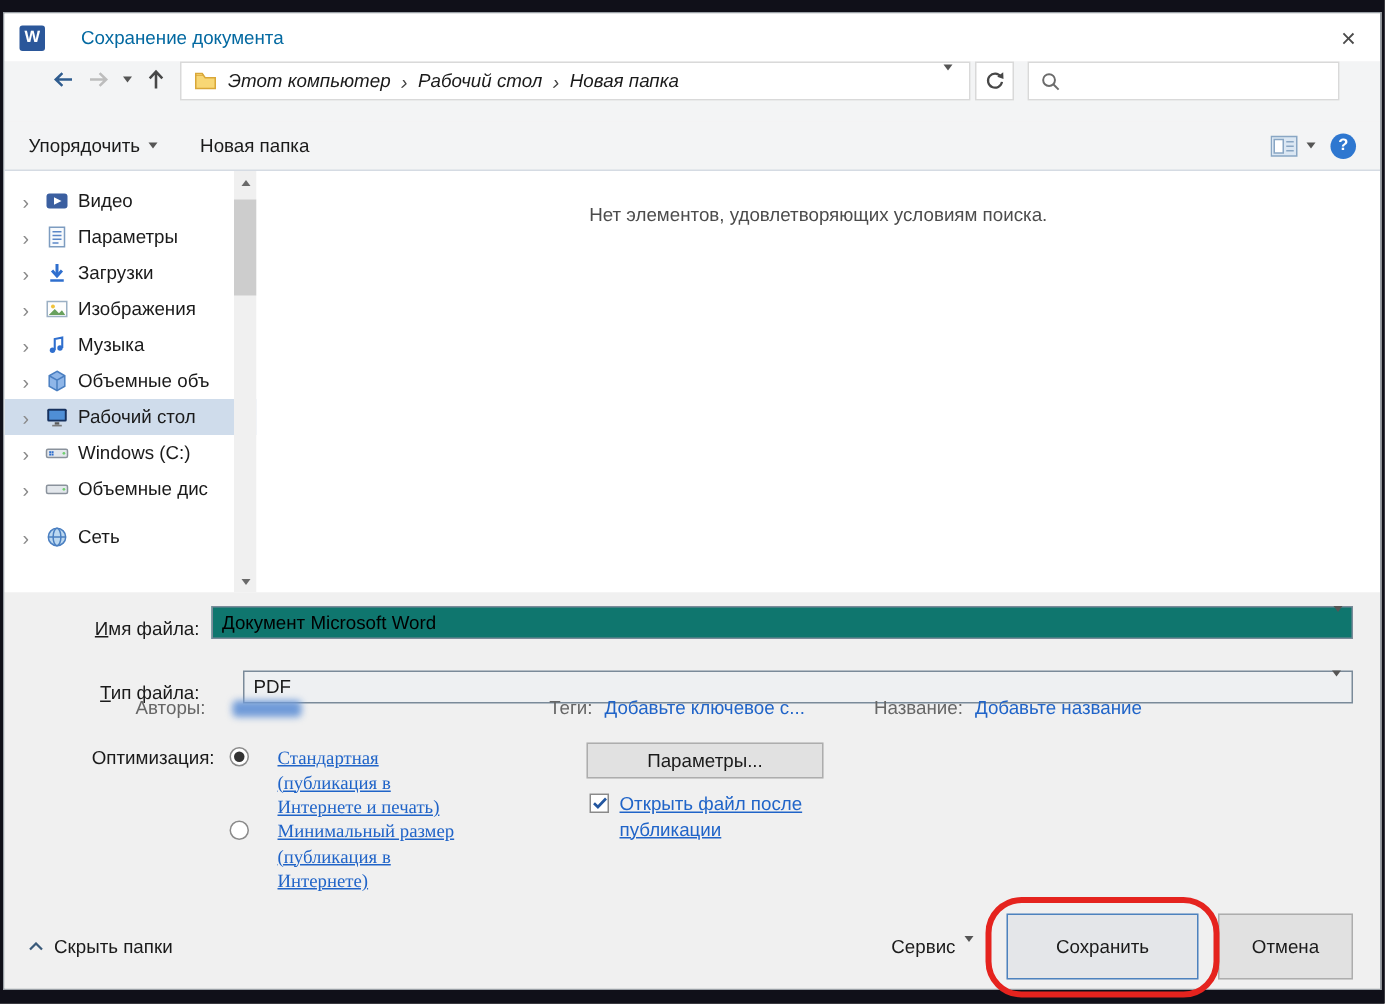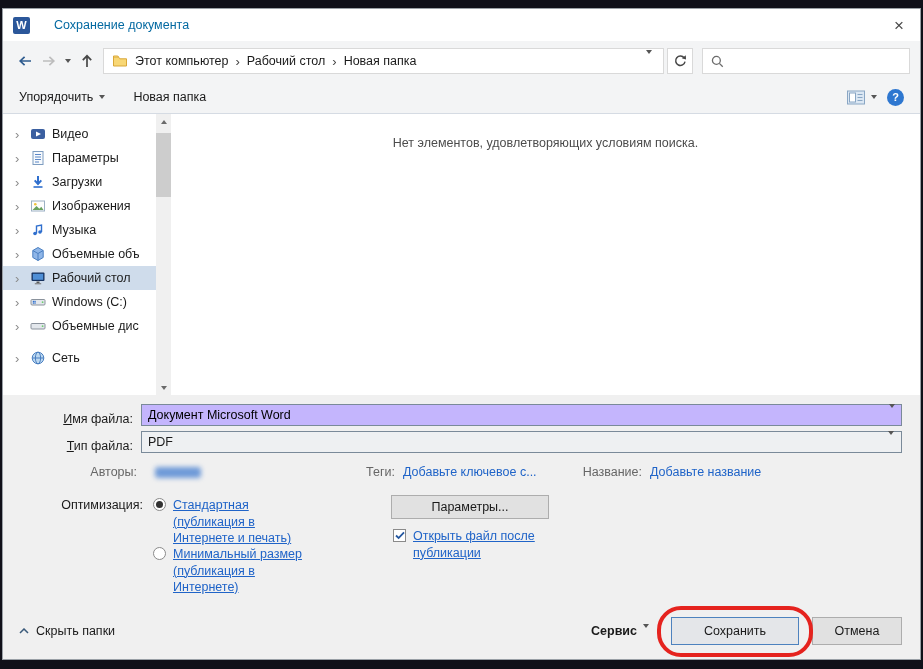--- a/index.html
+++ b/index.html
@@ -13,21 +13,21 @@
     background:#f0f0f0; border:1px solid #9aa0a6; box-sizing:border-box;
     display:flex; flex-direction:column;
   }
   
   .titlebar { height:32px; background:#ffffff; display:flex; align-items:center; padding:0 10px; flex:0 0 auto; }
   .word-badge { width:17px; height:17px; background:#2b579a; color:#fff; font-weight:bold; font-size:11px;
     display:flex; align-items:center; justify-content:center; border-radius:2px; }
   .title-text { margin-left:24px; color:#0369a1; }
   .close-btn { margin-left:auto; font-size:17px; color:#4a4a4a; padding:0 6px; line-height:1; }
   
-  .navbar { height:40px; background:#f3f4f5; display:flex; align-items:center; padding:0 10px; flex:0 0 auto; }
+  .navbar { height:40px; background:#f3f4f5; display:flex; align-items:flex-start; padding:0 27px; flex:0 0 auto;font-style:italic; }
   .nav-btn { width:24px; height:24px; display:flex; align-items:center; justify-content:center; flex:0 0 auto; }
   .tri-down { width:0; height:0; border-left:3.5px solid transparent; border-right:3.5px solid transparent; border-top:4px solid #555; }
   .breadcrumb { flex:1; height:26px; background:#fff; border:1px solid #d9d9d9; display:flex; align-items:center;
     padding:0 4px 0 8px; gap:7px; min-width:0; box-sizing:border-box; margin-left:4px; }
   .crumb { white-space:nowrap; }
   .crumb-sep { color:#444; font-size:13px; }
   .bc-caret { margin-left:auto; padding:0 7px; }
   .refresh-box { width:26px; height:26px; background:#fff; border:1px solid #d9d9d9; margin-left:3px;
     display:flex; align-items:center; justify-content:center; box-sizing:border-box; flex:0 0 auto; }
   .searchbox { width:208px; height:26px; background:#fff; border:1px solid #d9d9d9; margin-left:9px;
@@ -55,27 +55,27 @@
   .tri-up-s { width:0; height:0; border-left:3.5px solid transparent; border-right:3.5px solid transparent; border-bottom:4px solid #6a6a6a; }
   .tri-down-s { width:0; height:0; border-left:3.5px solid transparent; border-right:3.5px solid transparent; border-top:4px solid #6a6a6a; }
   .sb-thumb { width:15px; height:64px; background:#cdcdcd; margin-top:4px; }
   .sb-track { flex:1; }
   .main { flex:1; position:relative; }
   .empty-msg { text-align:center; margin-top:22px; color:#4c4c4c; }
   
   .bottom { flex:0 0 264px; position:relative; background:#f0f0f0; }
   .form-row { position:absolute; left:0; right:18px; display:flex; align-items:flex-end; }
   .row-filename { top:9px; }
-  .row-filetype { top:36px; }
+  .row-filetype { top:52px;gap:21px; }
   .form-label { width:138px; text-align:right; padding-right:8px; flex:0 0 auto; box-sizing:border-box; }
   .accel { display:inline-block; }
   .accel::first-letter { text-decoration:underline; }
   .input-wrap { flex:1; position:relative; }
   input.text-input { width:100%; height:22px; box-sizing:border-box; border:1px solid #7a8a99; padding:0 22px 0 6px;
-    font:inherit; background:#c4b5fd; }
+    font:inherit; background:#0f766e; }
   .field-caret { position:absolute; right:7px; top:50%; transform:translateY(-50%); }
   .combo { flex:1; height:22px; border:1px solid #7a8a99; background:#eef0f2; display:flex; align-items:center;
     padding:0 22px 0 6px; position:relative; box-sizing:border-box; }
   
   .meta-row { position:absolute; top:70px; left:4px; right:0; height:18px; }
   .meta-label { position:absolute; color:#666; }
   .lbl-authors { left:0; width:130px; text-align:right; }
   .authors-blur { position:absolute; left:148px; top:2px; width:46px; height:11px; background:#6f9ad8;
     filter:blur(2.5px); border-radius:3px; }
   .lbl-tags { left:300px; width:88px; text-align:right; }
@@ -84,34 +84,34 @@
   .lbl-title { left:535px; width:100px; text-align:right; }
   .title-link { position:absolute; left:643px; }
   
   .opt-block { position:absolute; top:100px; left:0; right:0; height:120px; }
   .opt-label { position:absolute; left:10px; top:3px; width:130px; text-align:right; }
   .radio { position:absolute; left:150px; width:13px; height:13px; border:1px solid #8a8a8a; border-radius:50%;
     background:#fff; box-sizing:border-box; }
   .radio.checked::after { content:""; position:absolute; left:2px; top:2px; right:2px; bottom:2px;
     border-radius:50%; background:#333; }
   .radio1 { top:3px; } .radio2 { top:52px; }
-  .radio-label { position:absolute; left:170px; width:132px; color:#2064c8; text-decoration:underline; line-height:1.32; }
+  .radio-label { position:absolute; left:182px; width:132px; color:#2064c8; text-decoration:underline; line-height:1.32;font-family:Liberation Serif, serif; }
   .rl1 { top:2px; } .rl2 { top:51px; }
   .params-btn { position:absolute; left:388px; top:0; width:158px; height:24px; background:#e1e1e1;
     border:1px solid #adadad; font:inherit; color:#1a1a1a; }
   .checkbox { position:absolute; left:390px; top:34px; width:13px; height:13px; border:1px solid #8a8a8a;
     background:#fff; box-sizing:border-box; display:flex; align-items:center; justify-content:center; }
   .check-label { position:absolute; left:410px; top:33px; width:150px; color:#2064c8; text-decoration:underline; line-height:1.32; }
   
   .footer-row { position:absolute; left:16px; right:18px; bottom:14px; height:28px; display:flex; align-items:center; }
   .hide-folders { display:flex; align-items:center; gap:7px; }
   .footer-right { margin-left:auto; display:flex; align-items:center; }
-  .tools { display:flex; align-items:flex-start; gap:6px; margin-right:22px;font-weight:bold; }
+  .tools { display:flex; align-items:flex-start; gap:6px; margin-right:22px; }
   .save-wrap { position:relative; margin-right:13px; }
-  .btn { height:28px; background:#e1e1e1; border:1px solid #adadad; font:inherit; color:#1a1a1a; }
+  .btn { height:44px; background:#e1e1e1; border:1px solid #adadad; font:inherit; color:#1a1a1a; }
   .save-btn { width:128px; border:1px solid #4d82be; background:#e4e6e9; }
   .cancel-btn { width:90px; }
   .annotation { position:absolute; left:-14px; top:-11px; right:-14px; bottom:-12px; border:4px solid #e5231e;
     border-radius:24px; pointer-events:none; }
 </style>
 </head>
 <body>
 
 <div class="stage">
   <div class="dialog">

